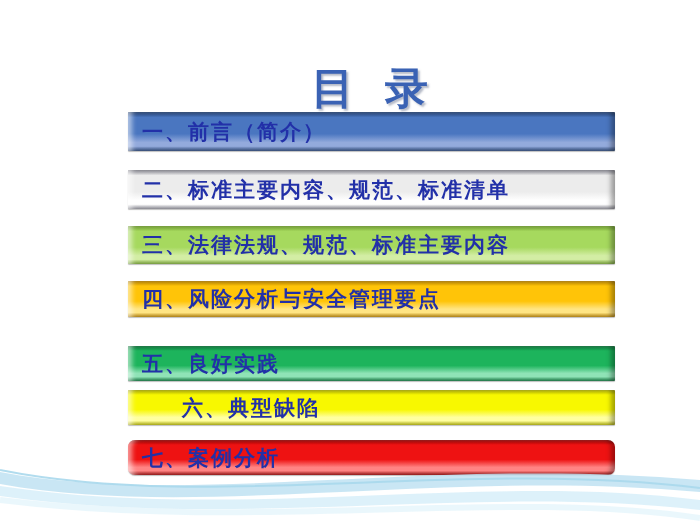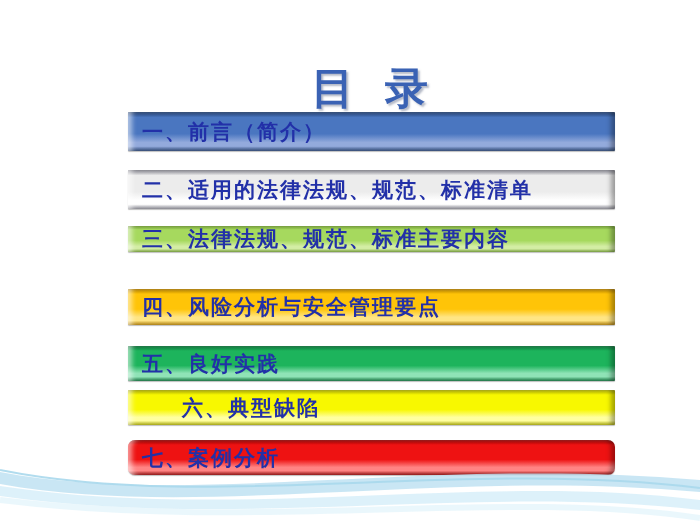--- a/index.html
+++ b/index.html
@@ -30,22 +30,22 @@
     padding-left:14px;
     cursor:pointer;
     border-radius:1px;
     box-shadow:
       inset 6px 0 5px -2px rgba(255,255,255,.55),
       inset -6px 0 5px -2px rgba(0,0,0,.35),
       0 1px 1px rgba(0,0,0,.25);
   }
   .bar:nth-child(1){top:112px;height:39px;}
   .bar:nth-child(2){top:170px;height:39px;}
-  .bar:nth-child(3){top:226px;height:26px;}
-  .bar:nth-child(4){top:281px;height:36px;margin-top:8px;}
+  .bar:nth-child(3){top:226px;height:38px;}
+  .bar:nth-child(4){top:281px;height:36px;}
   .bar:nth-child(5){top:346px;height:35px;}
   .bar:nth-child(6){top:390px;height:35px;}
   .bar:nth-child(7){top:440px;height:35px;border-radius:7px;}
   .bar-label{
     font-size:21px;
     font-weight:bold;
     letter-spacing:2px;
     white-space:nowrap;
   }
   .waves{
@@ -60,21 +60,21 @@
 
 <div class="slide">
 
   <h1 class="title" style="color: rgb(58, 98, 180);">目 录</h1>
 
   <div class="toc" id="toc">
       <div class="bar" style="background: linear-gradient(rgb(36, 64, 111) 0%, rgb(74, 118, 192) 14%, rgb(74, 118, 192) 56%, rgb(147, 170, 220) 78%, rgb(147, 170, 220) 88%, rgb(36, 64, 111) 100%);">
         <span class="bar-label" style="color: rgb(34, 48, 168);">一、前言（简介）</span>
       </div>
       <div class="bar" style="background: linear-gradient(rgb(132, 132, 142) 0%, rgb(236, 236, 236) 14%, rgb(236, 236, 236) 56%, rgb(255, 255, 255) 78%, rgb(255, 255, 255) 88%, rgb(132, 132, 142) 100%);">
-        <span class="bar-label" style="color: rgb(34, 48, 168);">二、适用的法律法规、规范、标准清单</span>
+        <span class="bar-label" style="color: rgb(34, 48, 168);">二、标准主要内容、规范、标准清单</span>
       </div>
       <div class="bar" style="background: linear-gradient(rgb(111, 156, 46) 0%, rgb(166, 217, 94) 14%, rgb(166, 217, 94) 56%, rgb(211, 237, 164) 78%, rgb(211, 237, 164) 88%, rgb(111, 156, 46) 100%);">
         <span class="bar-label" style="color: rgb(34, 48, 168);">三、法律法规、规范、标准主要内容</span>
       </div>
       <div class="bar" style="background: linear-gradient(rgb(176, 124, 0) 0%, rgb(255, 196, 8) 14%, rgb(255, 196, 8) 56%, rgb(255, 229, 132) 78%, rgb(255, 229, 132) 88%, rgb(176, 124, 0) 100%);">
         <span class="bar-label" style="color: rgb(34, 48, 168);">四、风险分析与安全管理要点</span>
       </div>
       <div class="bar" style="background: linear-gradient(rgb(10, 111, 54) 0%, rgb(29, 180, 92) 14%, rgb(29, 180, 92) 56%, rgb(143, 227, 182) 78%, rgb(143, 227, 182) 88%, rgb(10, 111, 54) 100%);">
         <span class="bar-label" style="color: rgb(34, 48, 168);">五、良好实践</span>
       </div>

